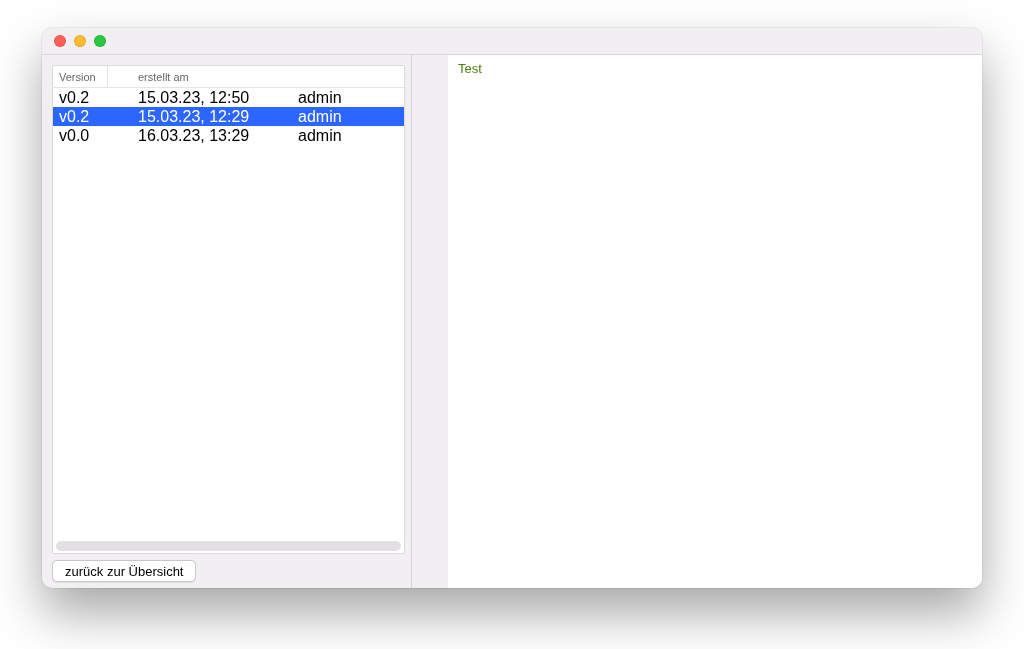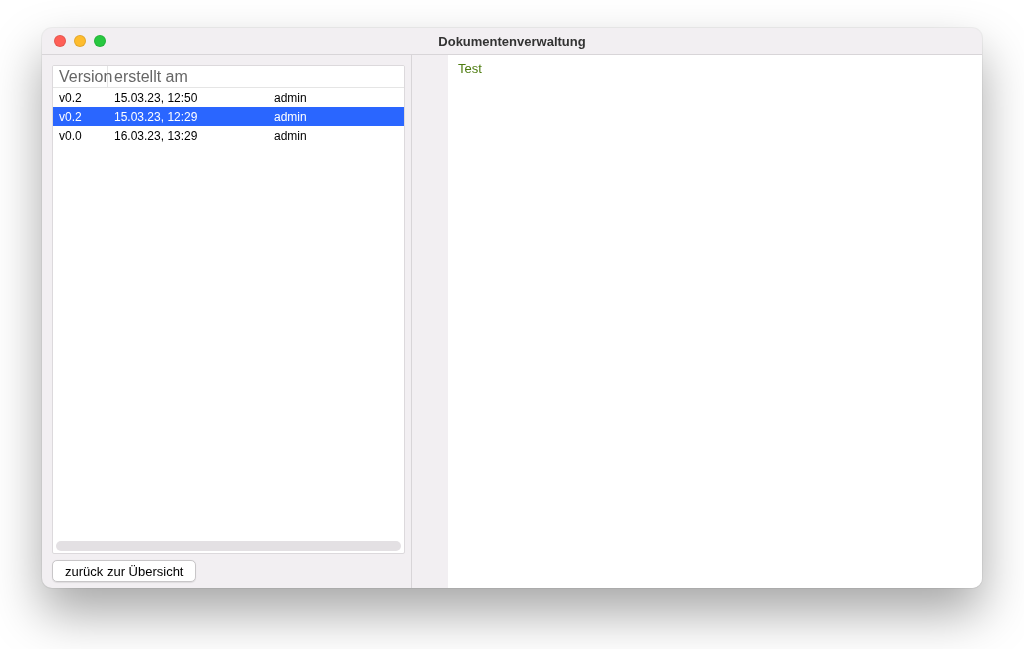--- a/index.html
+++ b/index.html
@@ -71,40 +71,40 @@
       border-radius: 2px;
       overflow: hidden;
       display: flex;
       flex-direction: column;
     }
     .thead {
       display: flex;
       height: 22px;
       background: #ffffff;
       border-bottom: 1px solid #e5e5e5;
-      font-size: 16px;
+      font-size: 11px;
       color: #666;
       align-items: flex-end;
     }
     .th {
       padding: 0 6px;
       border-right: 1px solid #e5e5e5;
       display: flex;
       align-items: center;
       height: 100%;
     }
     .th:last-child { border-right: none; }
     .col-version { width: 55px; }
-    .col-date    { width: 160px; }
+    .col-date    { width: 160px; margin-left: 24px; }
     .col-by      { flex: 1; }
     .tbody { flex: 1; overflow-y: auto; }
     .tr {
       display: flex;
       height: 19px;
-      font-size: 12px;
+      font-size: 16px;
       align-items: center;
       color: #000;
     }
     .tr.selected {
       background: #2a66ff;
       color: #fff;
     }
     .td { padding: 0 6px; overflow: hidden; white-space: nowrap; }
     .scrollbar-fake {
       height: 10px;
@@ -140,21 +140,20 @@
 </head>
 <body>
 
 <div class="window">
   <div class="titlebar">
     <div class="traffic-lights">
       <div class="traffic-light tl-close"></div>
       <div class="traffic-light tl-min"></div>
       <div class="traffic-light tl-max"></div>
     </div>
-    <div class="title">Dokumentenverwaltung</div>
   </div>
 
   <div class="content">
     <div class="left-pane">
       <div class="table-wrap">
         <div class="thead">
           <div class="th col-version">Version</div>
           <div class="th col-date">erstellt am</div>
         </div>
         <div class="tbody" id="tbody">

